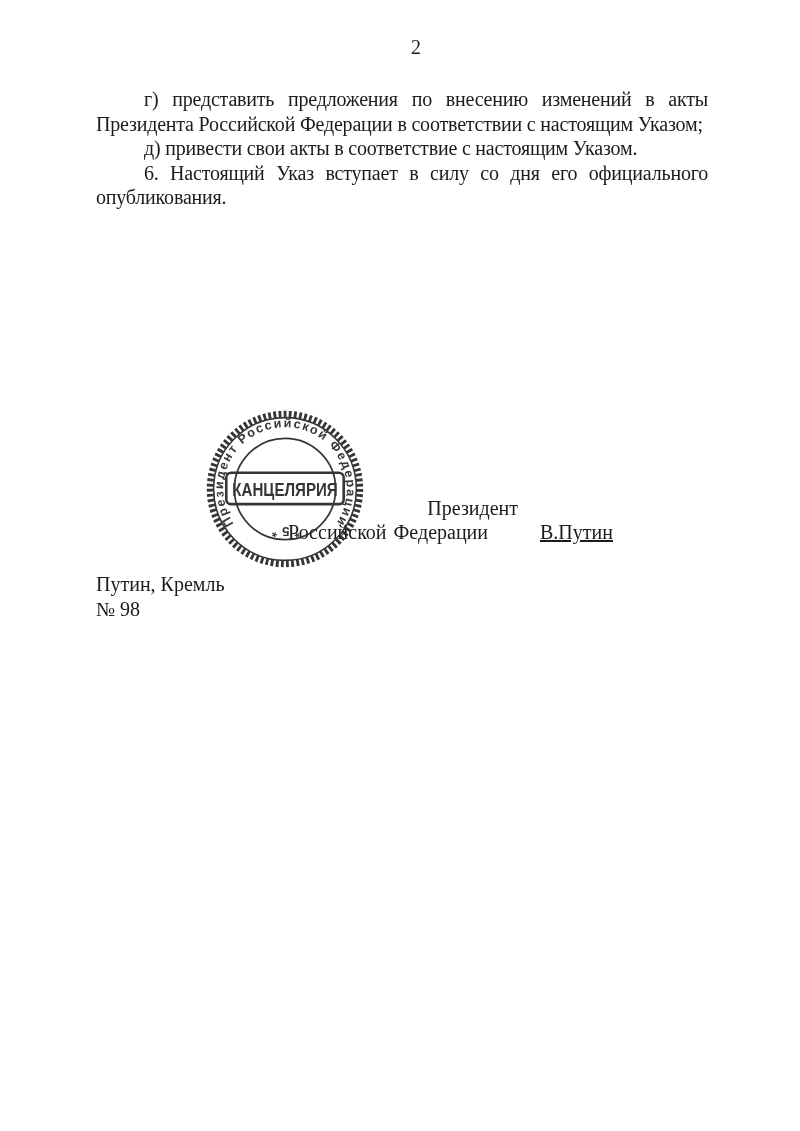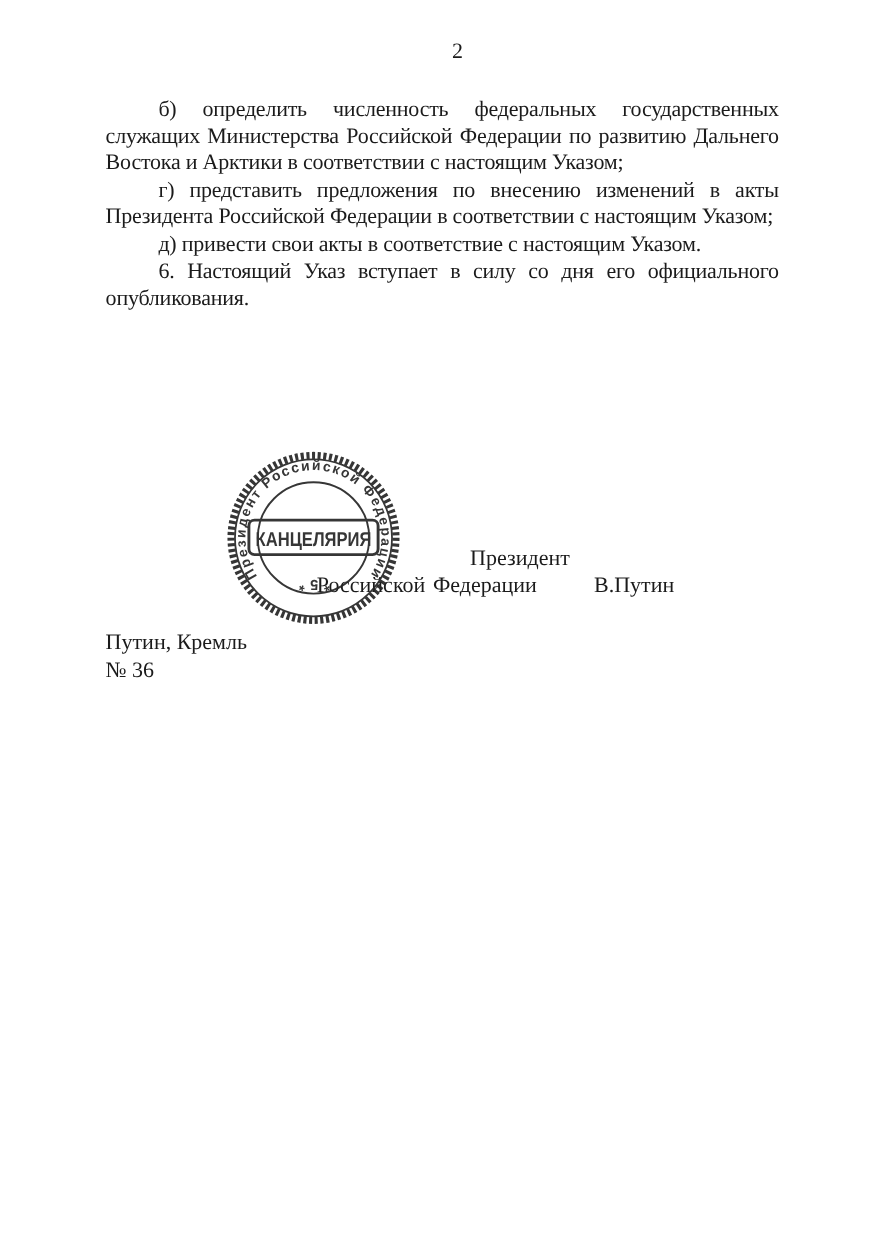--- a/index.html
+++ b/index.html
@@ -43,20 +43,21 @@
     position: absolute; top: 0; left: 288px; width: 230px;
     text-align: right; white-space: nowrap;
   }
   .sig-title-2 {
     position: absolute; top: 24px; left: 288px;
     white-space: nowrap; word-spacing: 2px;
   }
   .sig-name {
     position: absolute; top: 24px; left: 540px;
     white-space: nowrap;
+    text-decoration: underline;
   }
   .stamp {
     position: absolute;
     top: 408px; left: 204px;
     width: 162px; height: 162px;
     z-index: 3;
     opacity: 0.92;
   }
   .footer-block {
     position: absolute;
@@ -67,21 +68,20 @@
   .footer-block div { white-space: nowrap; }
 </style>
 </head>
 <body>
 
 <div class="page">
 
   <div class="page-number">2</div>
 
   <div class="doc-body">
-    <p>б) определить численность федеральных государственных служащих Министерства Российской Федерации по развитию Дальнего Востока и Арктики в соответствии с настоящим Указом;</p>
     <p>г) представить предложения по внесению изменений в акты Президента Российской Федерации в соответствии с настоящим Указом;</p>
     <p>д) привести свои акты в соответствие с настоящим Указом.</p>
     <p>6. Настоящий Указ вступает в силу со дня его официального опубликования.</p>
   </div>
 
   <div class="signature-block">
     <div class="sig-title-1">Президент</div>
     <div class="sig-title-2">Российской Федерации</div>
     <div class="sig-name">В.Путин</div>
   </div>
@@ -103,16 +103,16 @@
     <text font-family="Liberation Sans, sans-serif" font-size="13" font-weight="bold" fill="#262626" letter-spacing="1.5">
       <textPath href="#bottomPath" startOffset="50%" text-anchor="middle">* 5 *</textPath>
     </text>
 
     <rect x="22" y="64" width="116" height="31" rx="5" fill="none" stroke="#262626" stroke-width="2.6"></rect>
     <text x="80" y="87" text-anchor="middle" font-family="Liberation Sans, sans-serif" font-size="18" font-weight="bold" fill="#262626" textLength="104" lengthAdjust="spacingAndGlyphs">КАНЦЕЛЯРИЯ</text>
   </svg>
 
   <div class="footer-block">
     <div>Путин, Кремль</div>
-    <div>№ 36</div>
+    <div>№ 98</div>
   </div>
 
 </div>
 
 </body></html>

